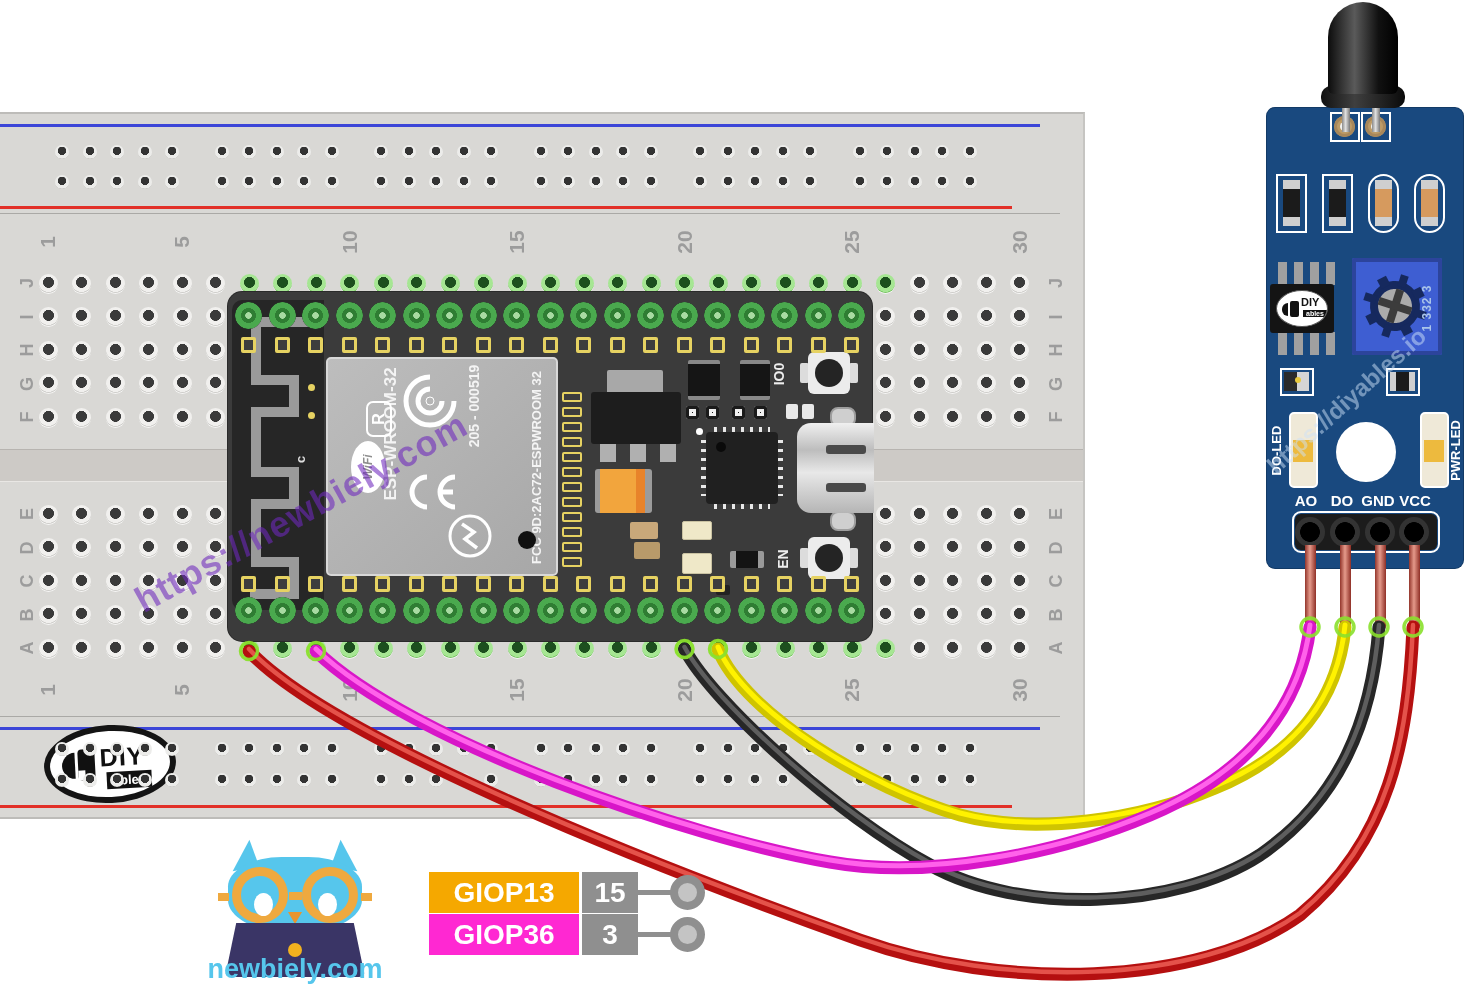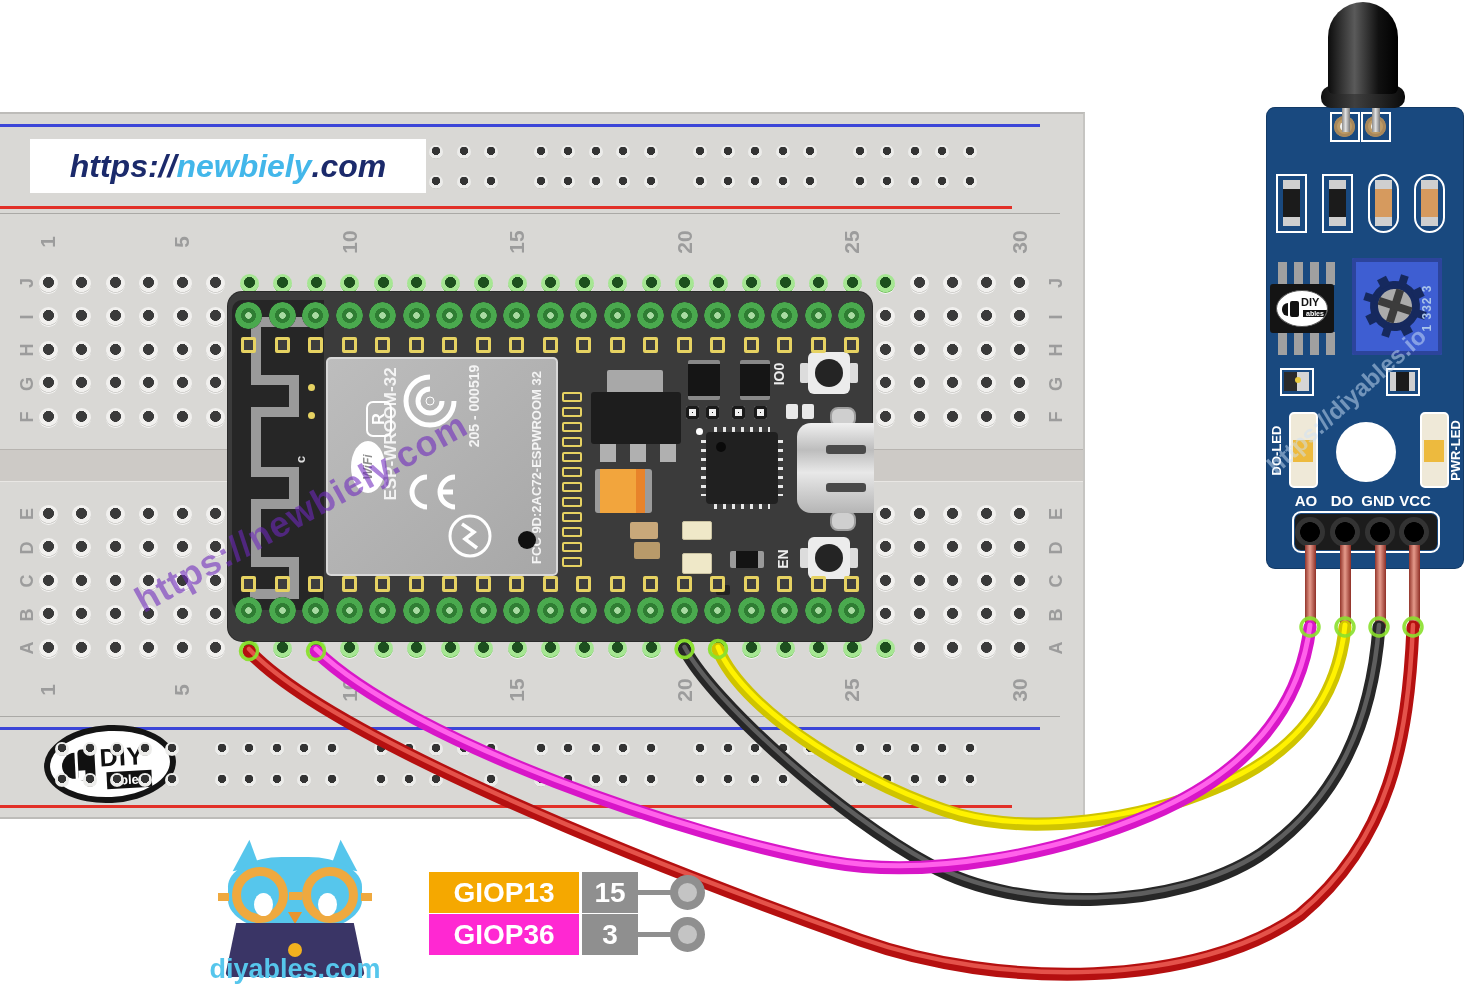--- a/index.html
+++ b/index.html
@@ -946,25 +946,20 @@
       <circle cx="316" cy="651" r="8.5" stroke-width="3.5" opacity="0.95"></circle>
       <circle cx="684.5" cy="649" r="8.5" stroke-width="3.5" opacity="0.95"></circle>
       <circle cx="718" cy="649" r="8.5" stroke-width="3.5" opacity="0.95"></circle>
       <circle cx="1310" cy="627" r="9" stroke-width="3.5" opacity="0.9"></circle>
       <circle cx="1345" cy="627" r="9" stroke-width="3.5" opacity="0.9"></circle>
       <circle cx="1379" cy="627" r="9" stroke-width="3.5" opacity="0.9"></circle>
       <circle cx="1413" cy="627" r="9" stroke-width="3.5" opacity="0.9"></circle>
     </g>
   </svg>
 
-  <div class="urlbanner">
-    <span style="color:#1b2a6b;">https://</span>
-      <span style="color:#43b7ea;">newbiely</span>
-      <span style="color:#1b2a6b;">.com</span>
-  </div>
 
   <div class="legrow" style="top:872px;">
     <div class="legbox" style="background: rgb(245, 168, 0);">GIOP13</div>
     <div class="legpin">15</div>
     <div class="legline"></div>
     <div class="legcirc"></div>
   </div>
   <div class="legrow" style="top:914px;">
     <div class="legbox" style="background: rgb(255, 40, 210);">GIOP36</div>
     <div class="legpin">3</div>
@@ -983,15 +978,15 @@
       </div>
     <div class="gl" style="left:112px;top:32px;">
         <div class="gleye" style="left:7px;top:17px;"></div>
       </div>
     <div class="bridge"></div>
     <div class="beak"></div>
     <div class="laptop">
         <div class="lapdot"></div>
       </div>
   </div>
-  <div class="owlsite">diyables.com</div>
+  <div class="owlsite">newbiely.com</div>
 
 </div>
 
 </body></html>

